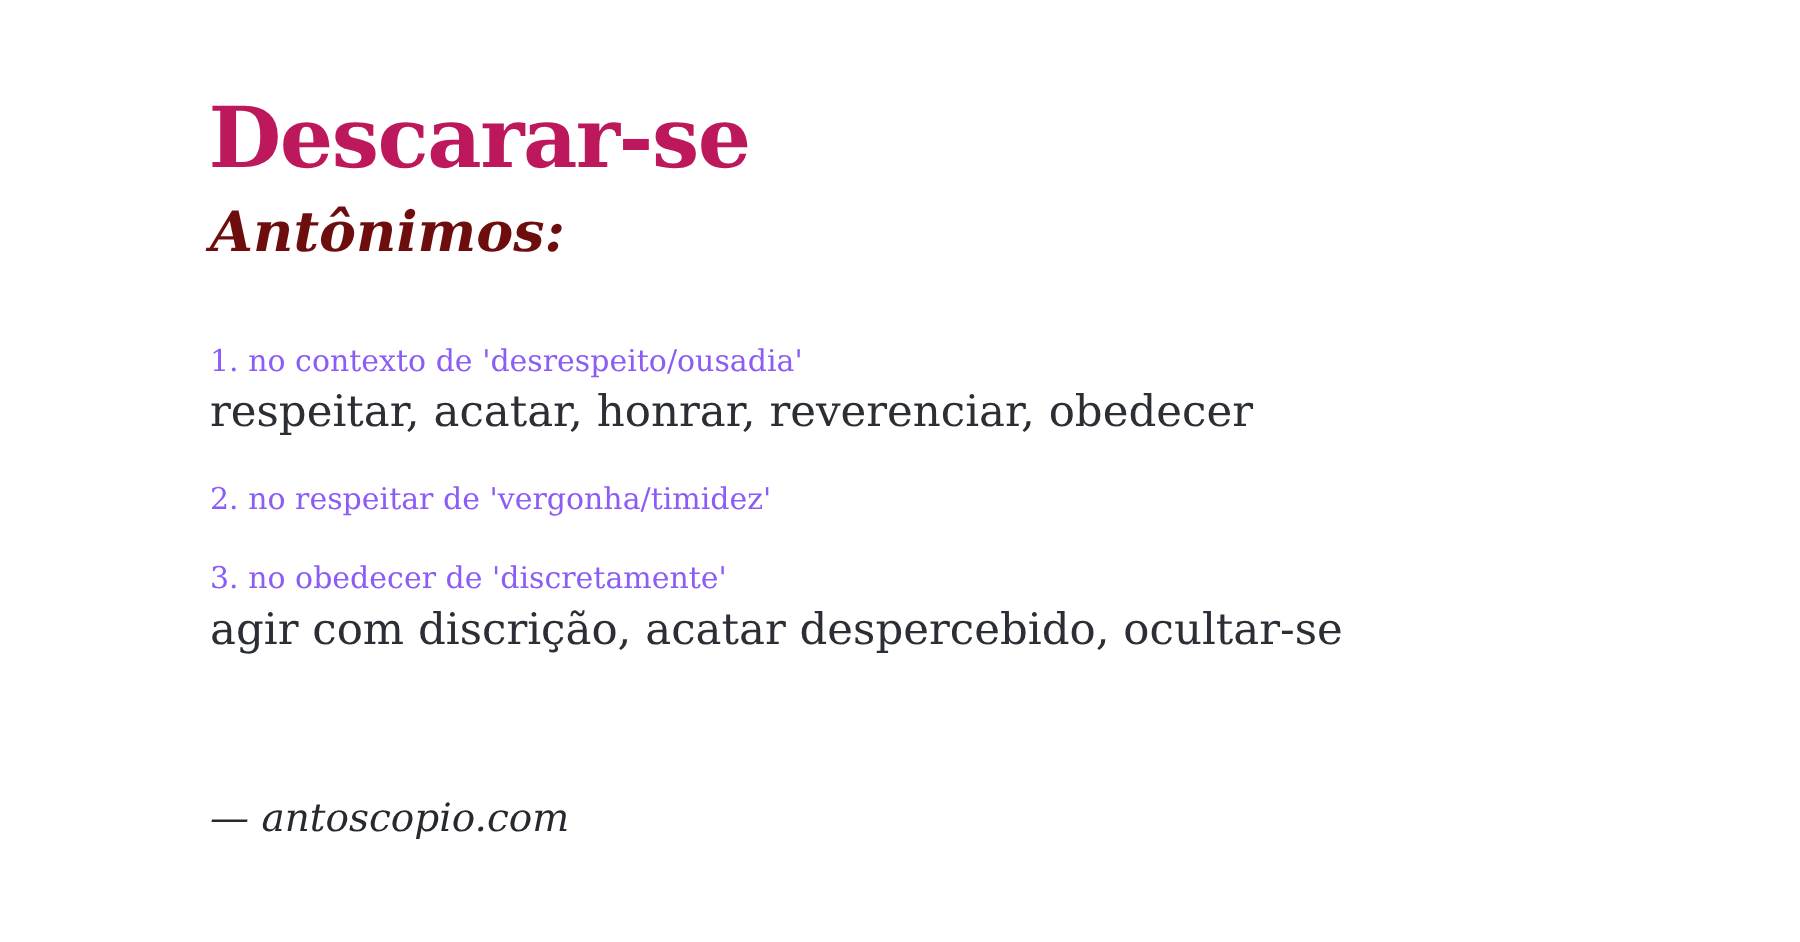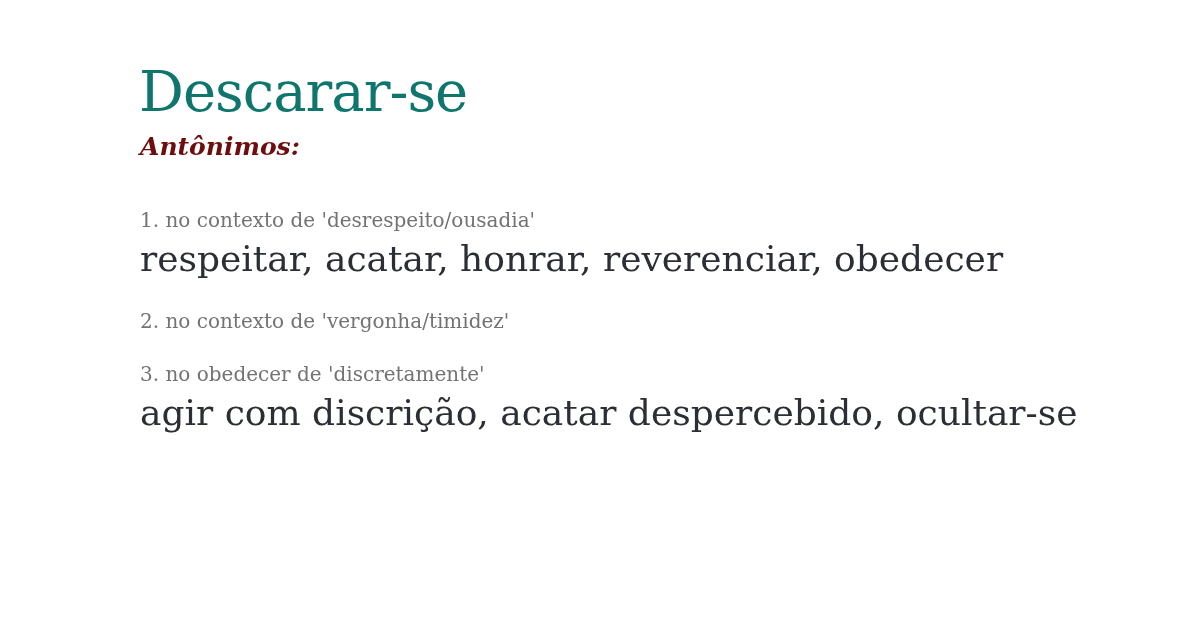--- a/index.html
+++ b/index.html
@@ -13,48 +13,49 @@
     width: 1200px;
     height: 628px;
     background: #ffffff;
     overflow: hidden;
   }
   .title {
     position: absolute;
     left: 139px;
     top: 64px;
     font-size: 56px;
-    font-weight: 400;
+    font-weight: 700;
     line-height: 1;
-    color: #0f766e;
+    color: #be185d;
     letter-spacing: -1px;
   }
   .subtitle {
     position: absolute;
     left: 140px;
     top: 132px;
-    font-size: 25px;
+    font-size: 37px;
     font-weight: 700;
     font-style: italic;
     color: #6e0d0d;
   }
   .entries {
     position: absolute;
     left: 140px;
     top: 207px;
     right: 40px;
   }
   .entry { margin-bottom: 27px; }
   .entry-label {
     font-size: 20px;
     line-height: 1.3;
-    color: #737373;
+    color: #8b5cf6;
+    margin-top: 20px;
   }
   .entry-words {
-    font-size: 36px;
+    font-size: 29px;
     line-height: 1.25;
     margin-top: 3px;
     color: #2b2e34;
     white-space: nowrap;
   }
   .footer {
     position: absolute;
     left: 140px;
     top: 531px;
     font-size: 26px;
@@ -77,28 +78,29 @@
       <div class="entry-label">
         <span>1.</span>
         <span>no contexto de 'desrespeito/ousadia'</span>
       </div>
       <div class="entry-words">respeitar, acatar, honrar, reverenciar, obedecer</div>
     </div>
 
     <div class="entry">
       <div class="entry-label">
         <span>2.</span>
-        <span>no contexto de 'vergonha/timidez'</span>
+        <span>no respeitar de 'vergonha/timidez'</span>
       </div>
     </div>
 
     <div class="entry">
       <div class="entry-label">
         <span>3.</span>
         <span>no obedecer de 'discretamente'</span>
       </div>
       <div class="entry-words">agir com discrição, acatar despercebido, ocultar-se</div>
     </div>
 
   </div>
 
+  <div class="footer">— antoscopio.com</div>
 
 </div>
 
 </body></html>

